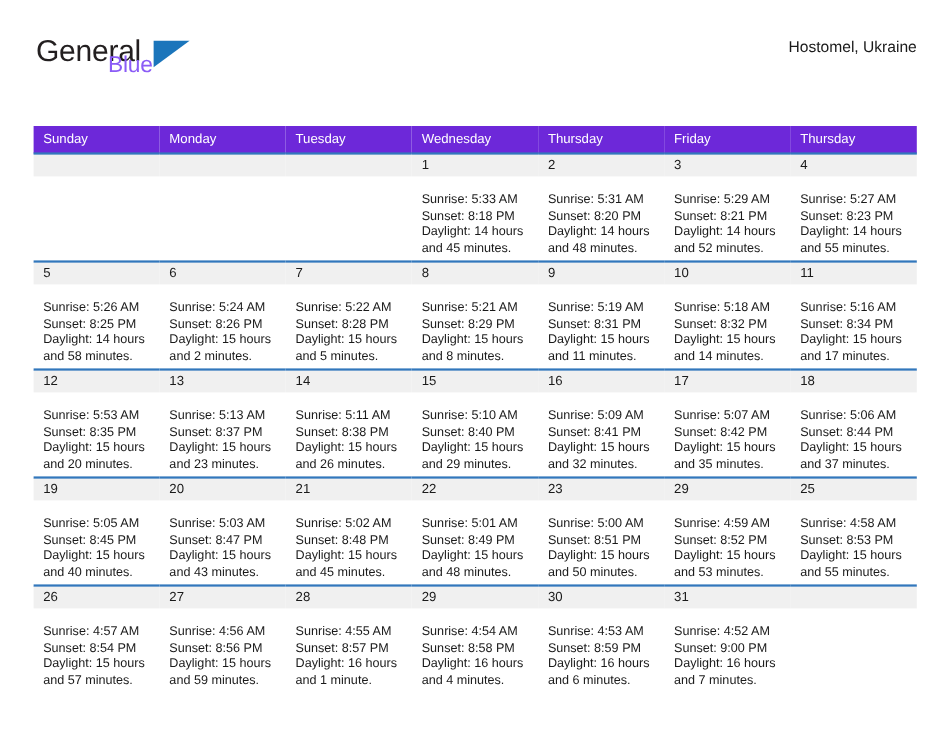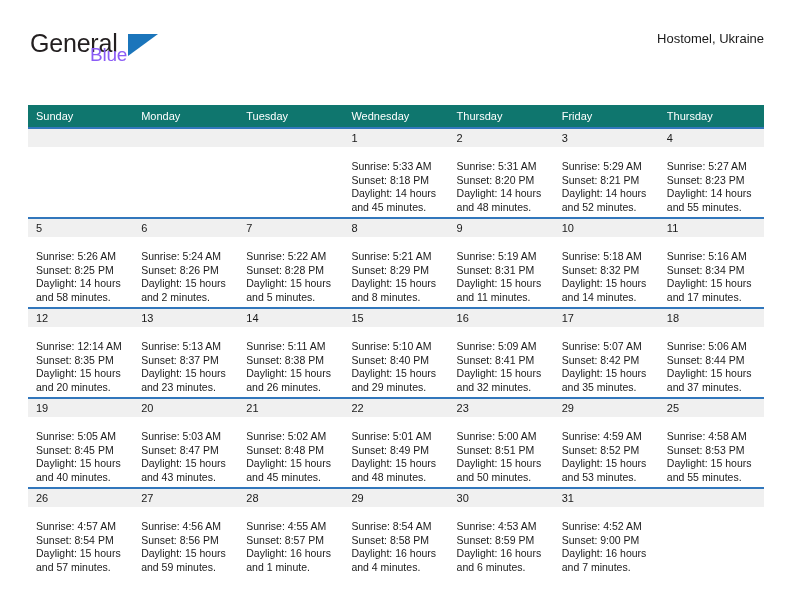--- a/index.html
+++ b/index.html
@@ -92,21 +92,21 @@
     position: absolute;
     left: 28px;
     top: 105px;
     width: 736px;
     border-collapse: collapse;
     table-layout: fixed;
   }
   .calendar col { width: 105.14px; }
 
   thead th {
-    background: #0f766e;
+    background: #6d28d9;
     color: #ffffff;
     font-size: 11px;
     font-weight: normal;
     text-align: left;
     padding: 5px 0 5px 8px;
     height: 11px;
     line-height: 12px;
     border: none;
   }
 
@@ -325,21 +325,21 @@
                 <div>and 17 minutes.</div>
               </div>
             </div>
           </td>
         </tr>
         <tr class="week-row">
           <td>
             <div class="cell">
               <div class="daynum-band">12</div>
               <div class="details">
-                <div>Sunrise: 12:14 AM</div>
+                <div>Sunrise: 5:53 AM</div>
                 <div>Sunset: 8:35 PM</div>
                 <div>Daylight: 15 hours</div>
                 <div>and 20 minutes.</div>
               </div>
             </div>
           </td>
           <td>
             <div class="cell">
               <div class="daynum-band">13</div>
               <div class="details">
@@ -516,21 +516,21 @@
                 <div>Sunset: 8:57 PM</div>
                 <div>Daylight: 16 hours</div>
                 <div>and 1 minute.</div>
               </div>
             </div>
           </td>
           <td>
             <div class="cell">
               <div class="daynum-band">29</div>
               <div class="details">
-                <div>Sunrise: 8:54 AM</div>
+                <div>Sunrise: 4:54 AM</div>
                 <div>Sunset: 8:58 PM</div>
                 <div>Daylight: 16 hours</div>
                 <div>and 4 minutes.</div>
               </div>
             </div>
           </td>
           <td>
             <div class="cell">
               <div class="daynum-band">30</div>
               <div class="details">

